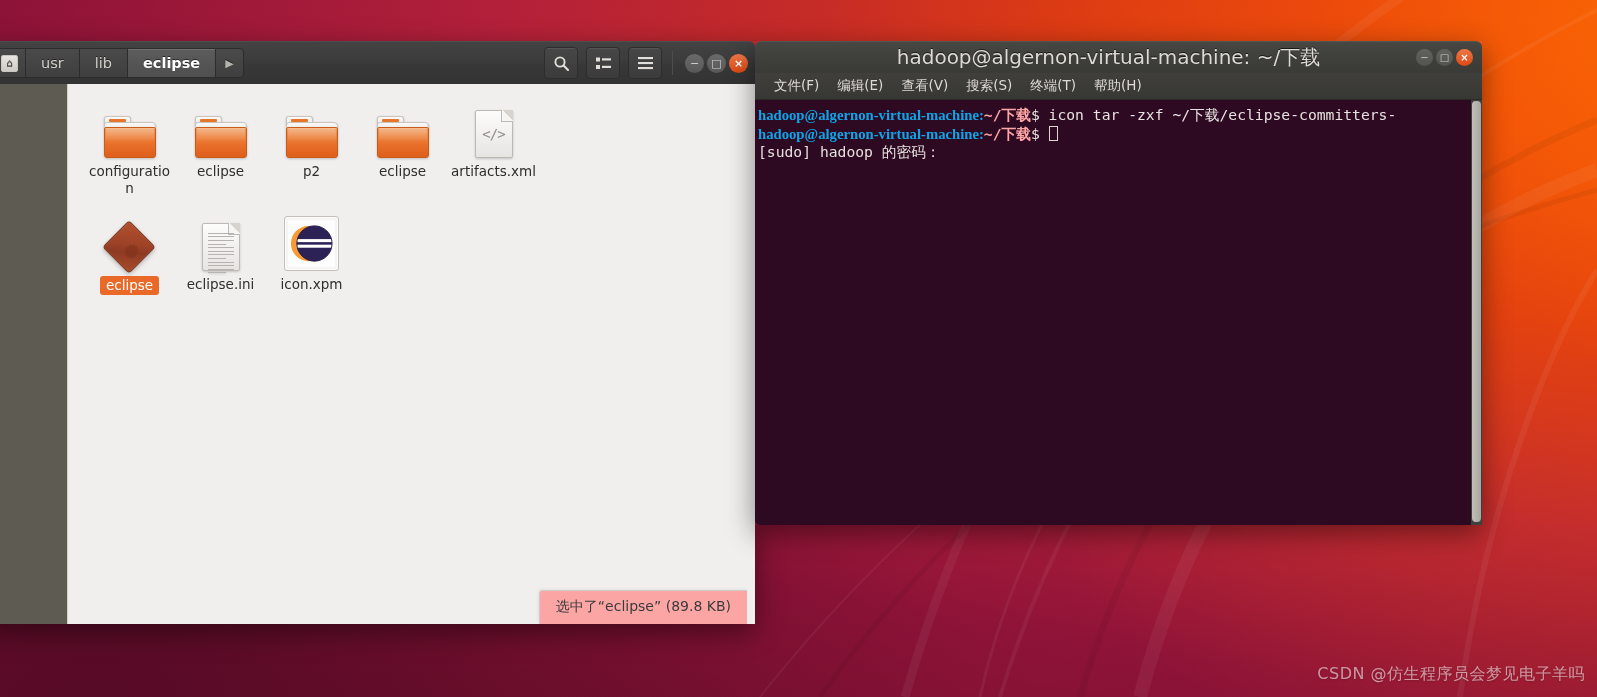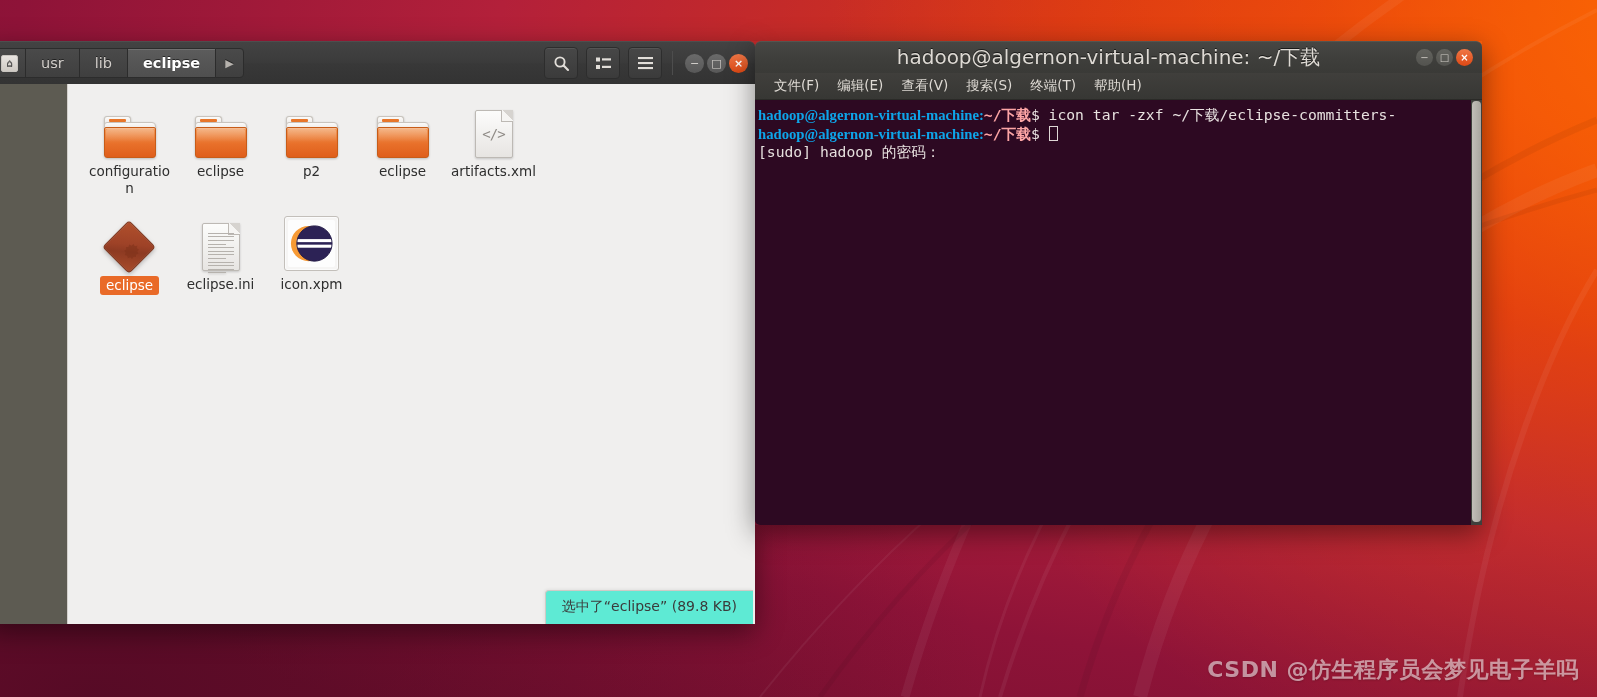--- a/index.html
+++ b/index.html
@@ -170,22 +170,22 @@
     position:absolute; left:13px; top:16px; width:24px; height:24px;
     transform:rotate(45deg);
   }
 
   
   .xpmlogo { width:47px; height:47px; position:relative; background:#fdfdfd; border-radius:2px; }
   .xpmlogo svg { display:block; }
 
   
   #fm-status {
-    position:absolute; right:2px; bottom:0;
-    background:#5eead4; border:1px solid #cfcbc6; border-right:none; border-bottom:none;
+    position:absolute; right:8px; bottom:0;
+    background:#fca5a5; border:1px solid #cfcbc6; border-right:none; border-bottom:none;
     border-top-left-radius:4px;
     padding:7px 16px 8px 16px; font-size:14px; color:#3b3b3b;
     box-shadow:-1px -1px 3px rgba(0,0,0,.06);
     white-space:nowrap;
   }
 
   
   #terminal { left:755px; top:41px; width:727px; height:484px;
     box-shadow:0 8px 26px rgba(0,0,0,.45); }
   #term-titlebar {
@@ -232,25 +232,24 @@
     background:#3f3f3c;
   }
   #term-scrollbar .thumb {
     position:absolute; left:1px; top:1px; width:9px; height:99%;
     background:linear-gradient(to right,#c2beb8,#a9a59f);
     border-radius:4px;
   }
 
   
   #watermark {
-    position:absolute; right:18px; bottom:12px;
-    color:rgba(255,255,255,.55); font-size:22px;
+    position:absolute; right:12px; bottom:12px;
+    color:rgba(255,255,255,.55); font-size:16px;
     letter-spacing:.5px; white-space:nowrap;
     text-shadow:0 1px 2px rgba(0,0,0,.18);
-    font-weight:bold;
   }
 </style>
 </head>
 <body>
 
 <div id="desktop">
   <div class="grad-base"></div>
   <div class="grad-warm"></div>
   <div class="grad-dark"></div>
   <svg class="swirls" viewBox="0 0 1597 697" preserveAspectRatio="none">

